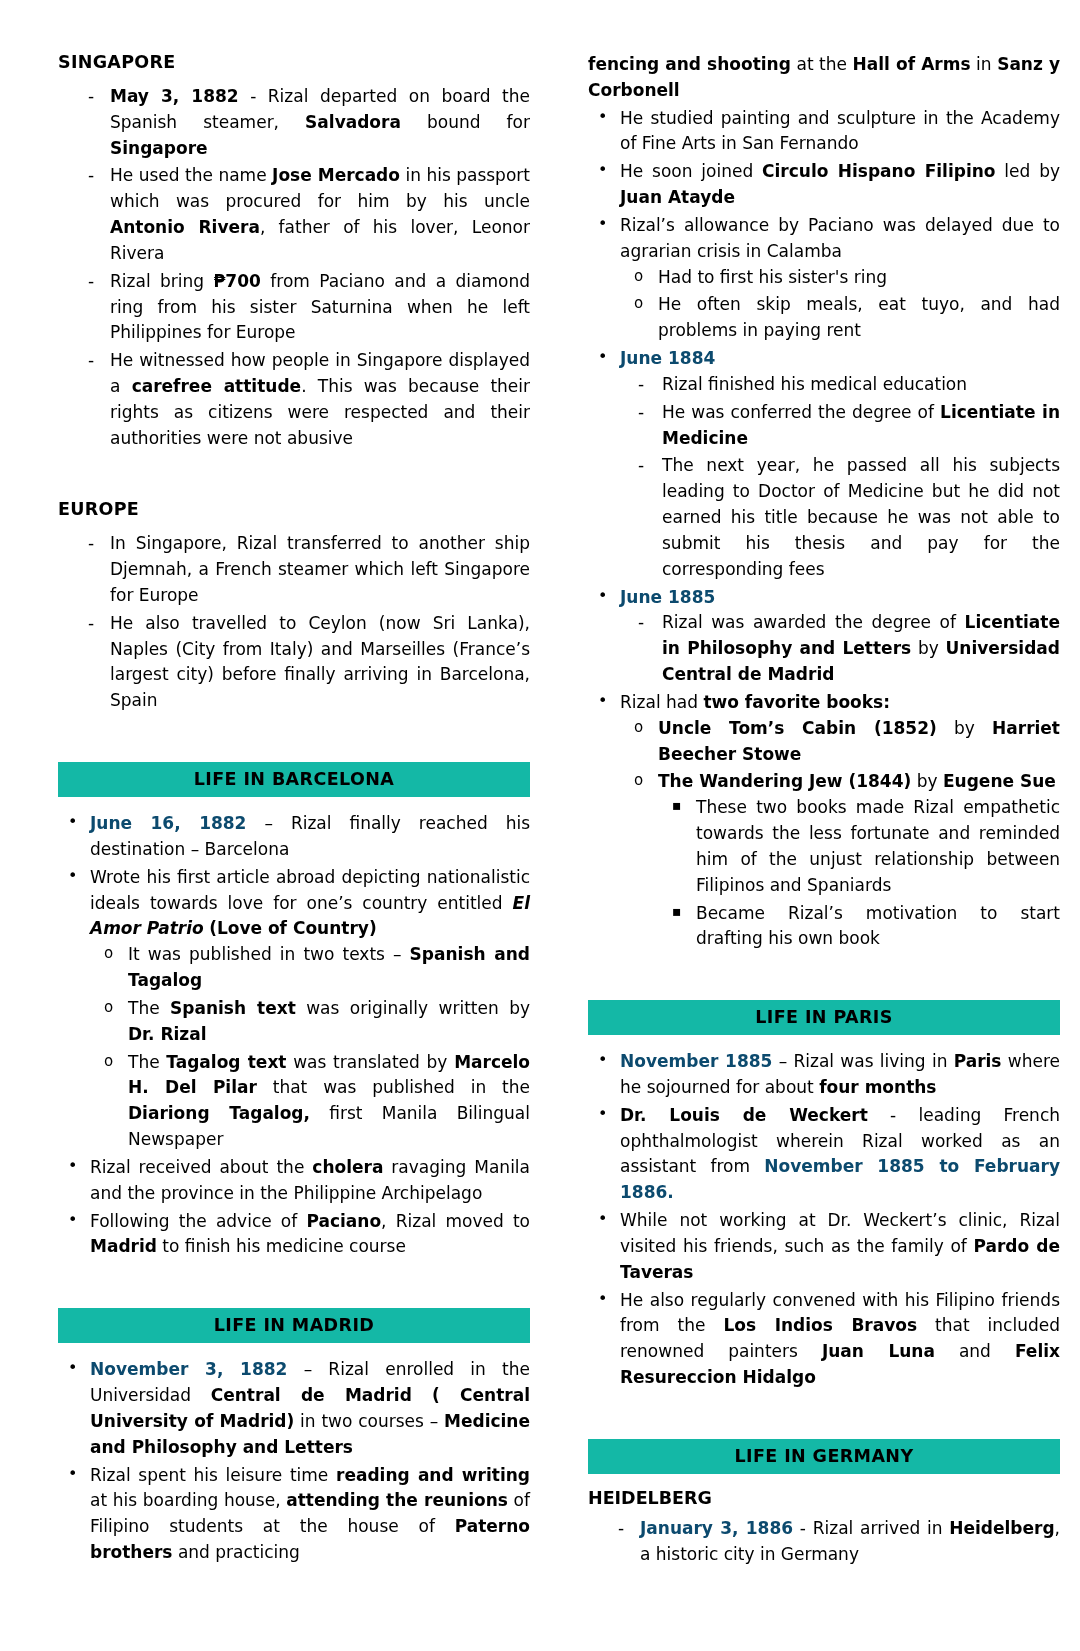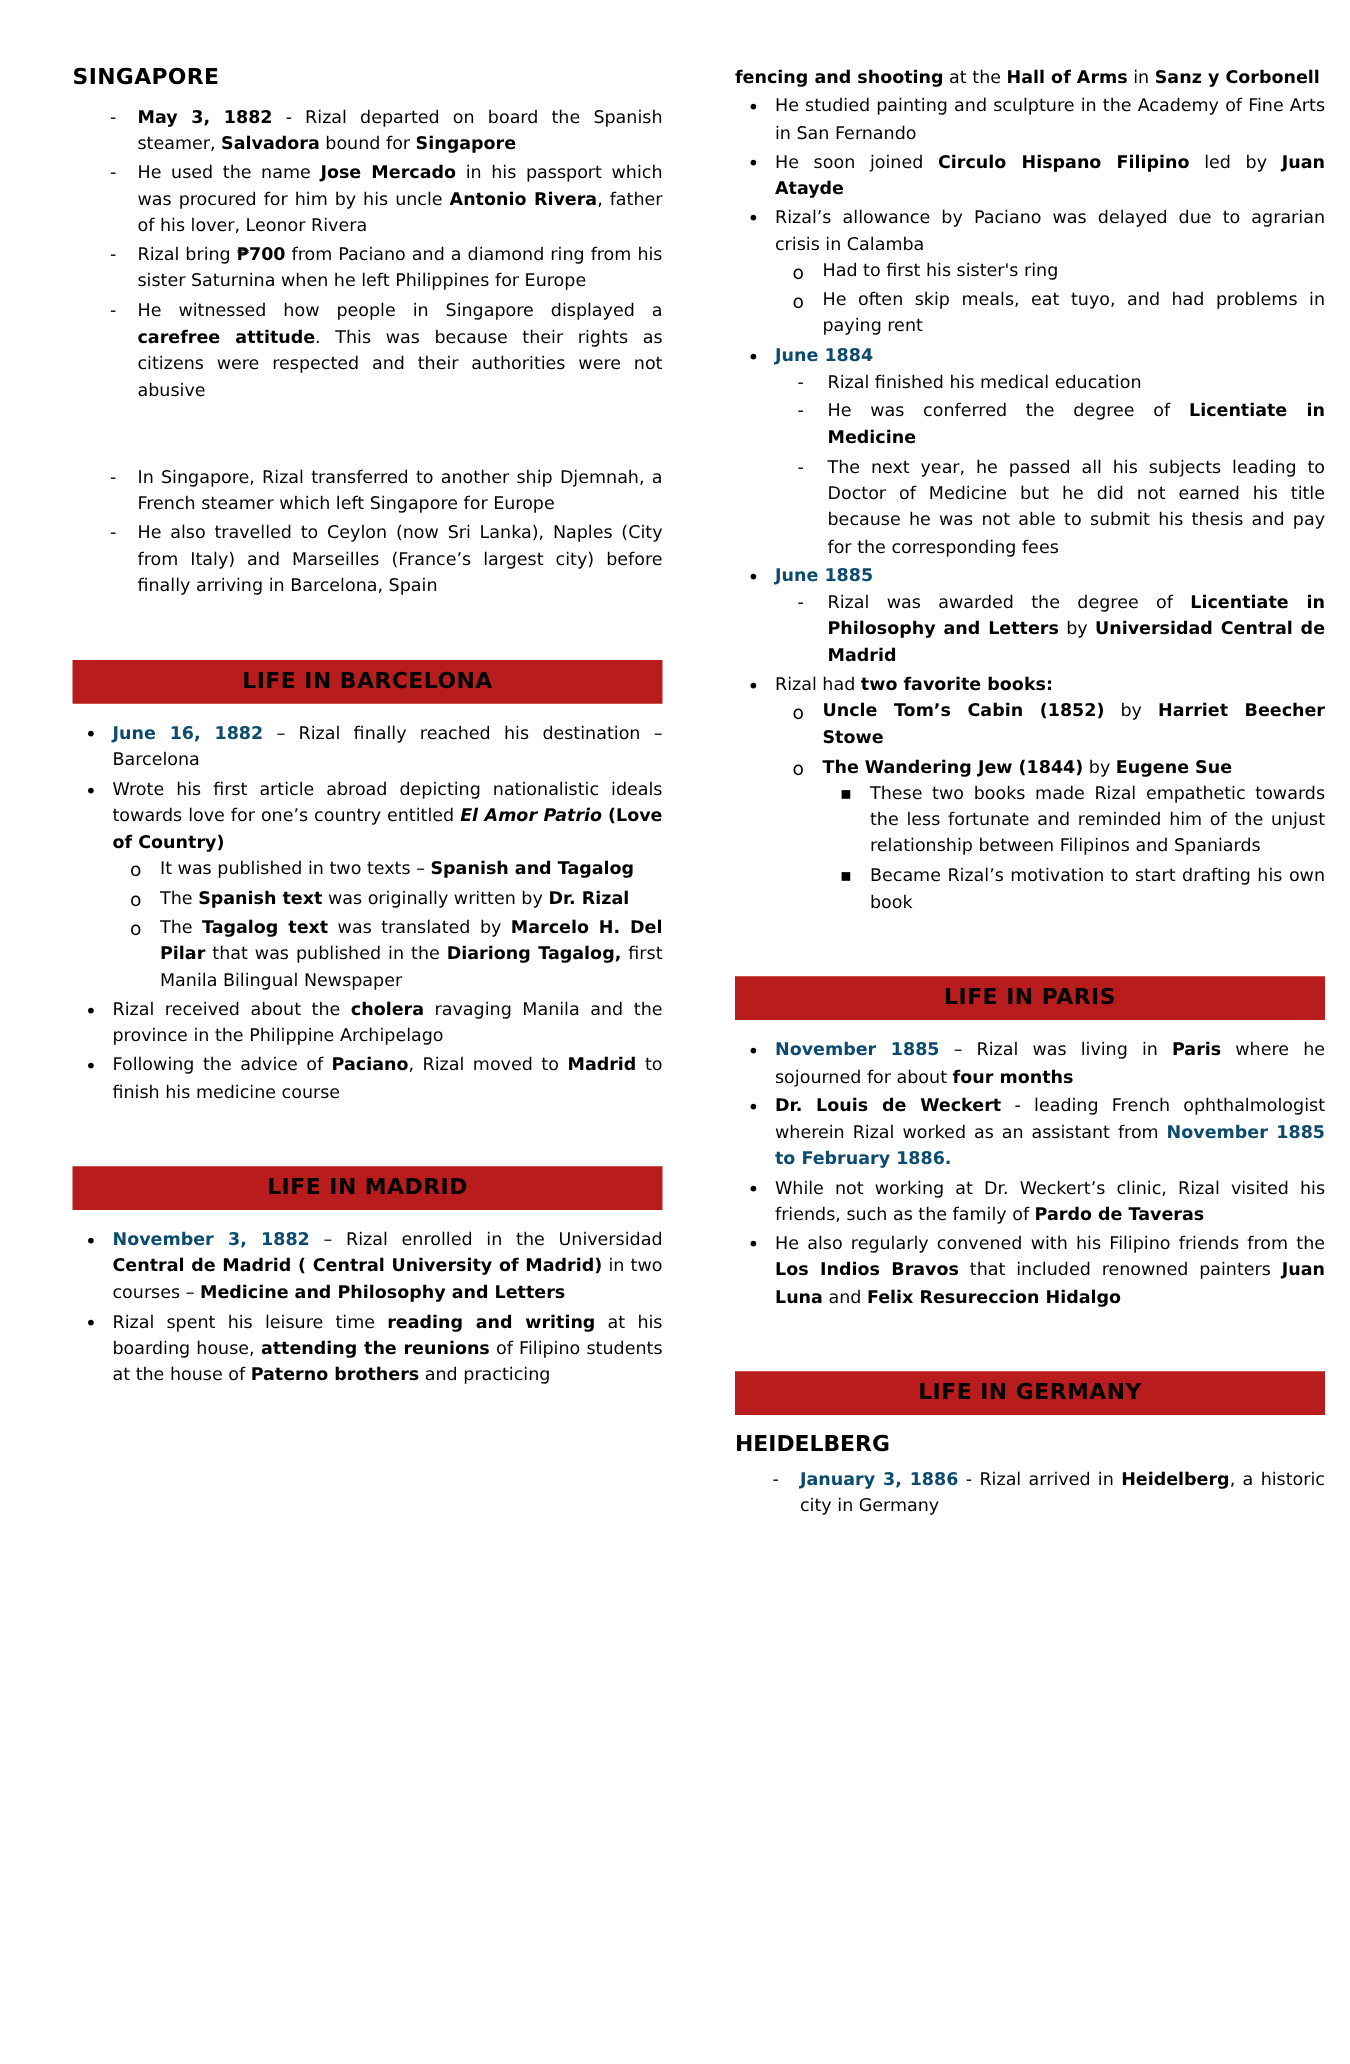--- a/index.html
+++ b/index.html
@@ -24,37 +24,37 @@
     flex: 0 0 472px;
   }
   h2.section-head {
     font-size: 17.5px;
     font-weight: bold;
     letter-spacing: 0.3px;
     margin: 0 0 10px 0;
     line-height: 1.25;
   }
   .banner {
-    background: #b91c1c;
+    background: #14b8a6;
     color: #000;
     text-align: center;
     font-weight: bold;
     font-size: 17.5px;
     letter-spacing: 0.4px;
     padding: 7px 4px 8px 4px;
     margin: 0 0 14px 0;
   }
   ul.lvl {
     list-style: none;
     margin: 0;
     padding: 0;
   }
   li.item {
     position: relative;
-    font-size: 14px;
+    font-size: 17px;
     line-height: 1.52;
     text-align: justify;
     margin: 0 0 2px 0;
   }
   
   .dash > li.item { padding-left: 52px; }
   .dash > li.item::before {
     content: "-";
     position: absolute;
     left: 30px;
@@ -116,20 +116,21 @@
     <h2 class="section-head">SINGAPORE</h2>
     <ul class="lvl dash">
         <li class="item"><b>May 3, 1882</b> - Rizal departed on board the Spanish steamer, <b>Salvadora</b> bound for <b>Singapore</b></li>
         <li class="item">He used the name <b>Jose Mercado</b> in his passport which was procured for him by his uncle <b>Antonio Rivera</b>, father of his lover, Leonor Rivera</li>
         <li class="item">Rizal bring <b>₱700</b> from Paciano and a diamond ring from his sister Saturnina when he left Philippines for Europe</li>
         <li class="item">He witnessed how people in Singapore displayed a <b>carefree attitude</b>. This was because their rights as citizens were respected and their authorities were not abusive</li>
       </ul>
 
     <div class="gap-lg"></div>
 
+    <h2 class="section-head">EUROPE</h2>
     <ul class="lvl dash">
         <li class="item">In Singapore, Rizal transferred to another ship Djemnah, a French steamer which left Singapore for Europe</li>
         <li class="item">He also travelled to Ceylon (now Sri Lanka), Naples (City from Italy) and Marseilles (France’s largest city) before finally arriving in Barcelona, Spain</li>
       </ul>
 
     <div class="gap-lg"></div>
 
     <div class="banner">LIFE IN BARCELONA</div>
     <ul class="lvl disc">
         <li class="item"><span class="blue">June 16, 1882</span> – Rizal finally reached his destination – Barcelona</li>

